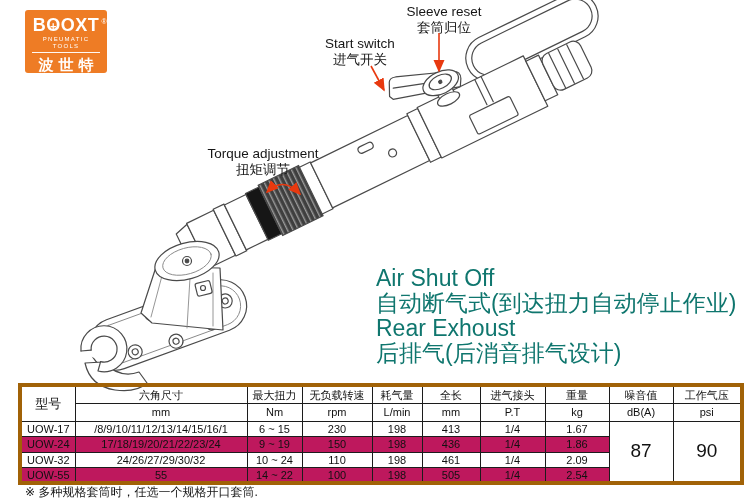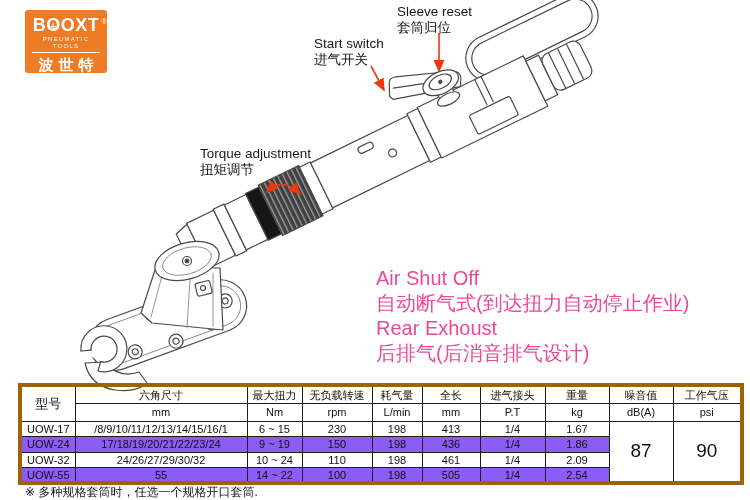--- a/index.html
+++ b/index.html
@@ -12,38 +12,38 @@
   .logo .brand-row{font-weight:bold;font-size:18px;line-height:18px;letter-spacing:.5px;position:relative;display:inline-block;}
   .logo .brand-reg{position:absolute;right:-8px;top:-3px;font-size:7px;font-weight:normal;}
   .logo .subtitle{font-size:6px;letter-spacing:1.3px;border-bottom:1px solid rgba(255,255,255,.95);
         padding-bottom:2px;margin:1px 7px 2px 7px;line-height:7px;}
   .logo .cjk{font-size:15px;font-weight:bold;letter-spacing:5px;line-height:20px;text-indent:5px;}
 
   
   svg.drawing{position:absolute;left:0;top:0;}
 
   
-  .callout{position:absolute;font-size:13.5px;line-height:16px;color:#161616;}
+  .callout{position:absolute;text-align:center;font-size:13.5px;line-height:16px;color:#161616;}
   .callout .zh{font-size:13.5px;}
   .co-torque{left:200px;top:146px;width:126px;}
   .co-start{left:314px;top:36px;width:92px;}
   .co-sleeve{left:397px;top:4px;width:94px;}
 
   
-  .features{position:absolute;left:376px;top:266px;font-size:20px;line-height:25px;color:#ec4899;}
+  .features{position:absolute;left:376px;top:266px;font-size:23px;line-height:25px;color:#0f766e;}
 
   
   .spec{position:absolute;left:18px;top:383px;}
   table{border-collapse:collapse;table-layout:fixed;width:722px;border:4px solid #a16207;}
   th,td{border:1px solid #1c1c1c;padding:0;text-align:center;vertical-align:middle;
         font-size:11px;line-height:12px;font-weight:normal;overflow:hidden;white-space:nowrap;}
   thead tr{height:18px;}
   tbody tr{height:15.5px;}
   th.model-h{font-size:13px;}
-  tbody tr.alt td{background:#8b5cf6;}
+  tbody tr.alt td{background:#be185d;}
   td.big{font-size:19px;background:#fff;}
 
   .footnote{position:absolute;left:25px;top:484px;font-size:12px;color:#151515;}
 </style>
 </head>
 <body>
 
 <div class="page">
 
   <div class="logo">

